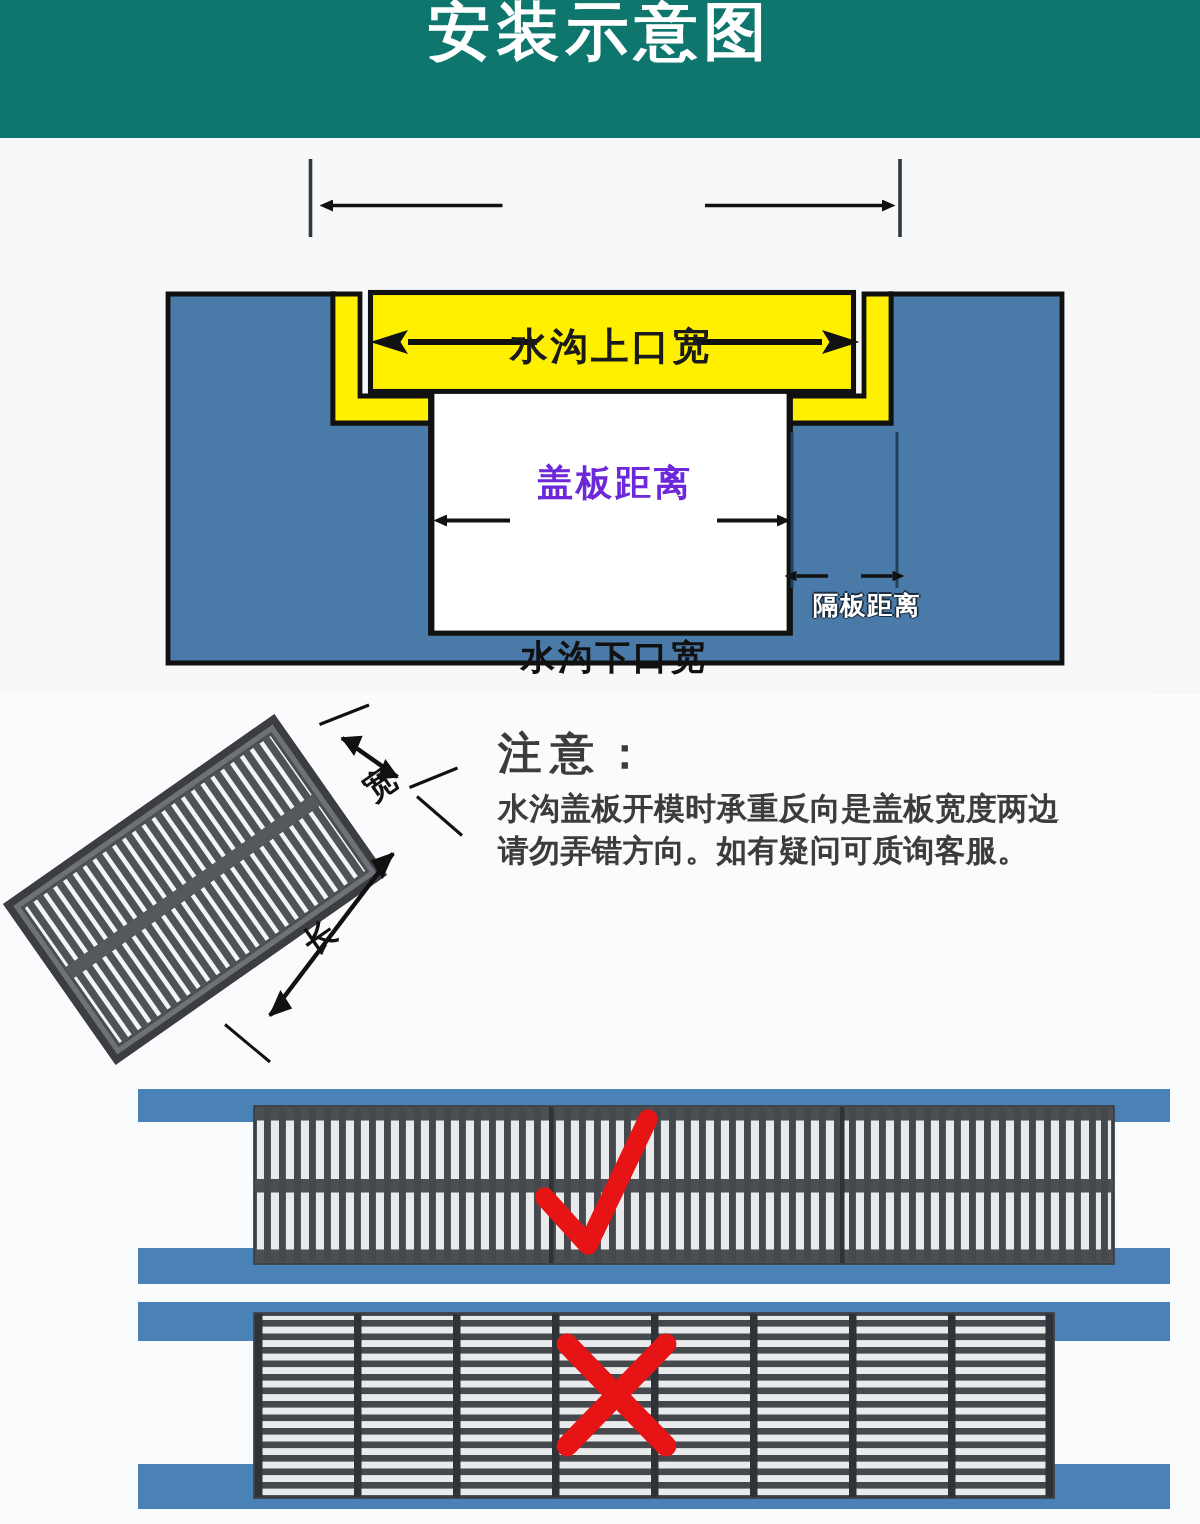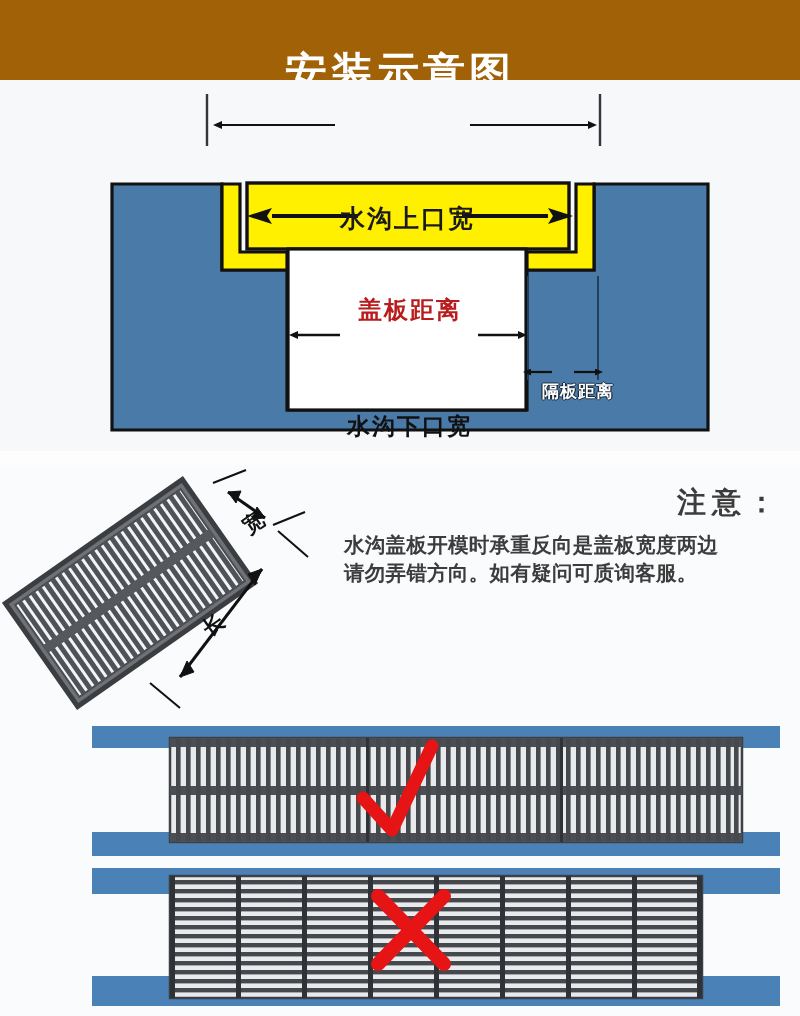--- a/index.html
+++ b/index.html
@@ -8,47 +8,47 @@
     background:#ffffff;
     font-family:"DejaVu Sans","Liberation Sans",sans-serif;
     overflow:hidden;
     position:relative;
   }
   .page{position:relative;width:800px;height:1016px;overflow:hidden;background:#fdfdfd;}
 
   
   .header{
     position:absolute;left:0;top:0;width:800px;height:94px;
-    background:#a16207;
-    display:flex;align-items:flex-end;justify-content:center;
+    background:#0f766e;
+    display:flex;align-items:flex-start;justify-content:center;
   }
   .header-title{
     color:#ffffff;
     font-size:42px;
     font-weight:bold;
     letter-spacing:4px;
     line-height:1;
     font-family:"DejaVu Sans","Liberation Sans",sans-serif;
   }
 
   
-  .sec1{position:absolute;left:0;top:80px;width:768px;height:371px;background:#f6f8fa;font-family:Liberation Serif, serif;}
+  .sec1{position:absolute;left:0;top:92px;width:768px;height:371px;background:#f6f8fa;font-family:Liberation Serif, serif;}
   .sec1 svg{display:block;}
 
   
   .sec2{position:absolute;left:0;top:465px;width:800px;height:255px;background:#fafbfc;}
   .notice{
     position:absolute;left:332px;top:22px;width:450px;
   }
   .notice-title{
     font-size:29px;font-weight:bold;color:#3c3c3c;letter-spacing:6px;
-    margin:0 0 6px 0;line-height:1.1;text-align:right;
+    margin:0 0 6px 0;line-height:1.1;
   }
   .notice-body{
-    font-size:20.5px;color:#3c3c3c;line-height:1.38;margin:12px;
+    font-size:20.5px;color:#3c3c3c;line-height:1.38;margin:0;
     letter-spacing:0.3px;font-weight:bold;
   }
   .notice-body div{white-space:nowrap;}
 
   
   .sec3{position:absolute;left:0;top:720px;width:800px;height:148px;background:#fafbfc;}
   
   .sec4{position:absolute;left:0;top:868px;width:800px;height:148px;background:#fafbfc;}
 
   .lbl-correct{
@@ -146,21 +146,21 @@
       <g>
         <line x1="528" y1="196" x2="528" y2="300" stroke="#20405e" stroke-width="2"></line>
         <line x1="598" y1="196" x2="598" y2="300" stroke="#20405e" stroke-width="2"></line>
         <line x1="531" y1="292" x2="552" y2="292" stroke="#111" stroke-width="2.2" marker-start="url(#arrLs)"></line>
         <line x1="574" y1="292" x2="595" y2="292" stroke="#111" stroke-width="2.2" marker-end="url(#arrRs)"></line>
       </g>
     </svg>
 
     <div style="position:absolute;left:340px;top:122px;font-size:25px;font-weight:bold;color:#1a1a1a;letter-spacing:2px;">水沟上口宽</div>
 
-    <div style="position:absolute;left:358px;top:214px;font-size:24px;font-weight:bold;color:#b91c1c;letter-spacing:2px;">盖板距离</div>
+    <div style="position:absolute;left:358px;top:214px;font-size:24px;font-weight:bold;color:#6d28d9;letter-spacing:2px;">盖板距离</div>
 
     <div style="position:absolute;left:347px;top:331px;font-size:23px;font-weight:bold;color:#111;letter-spacing:2px;">水沟下口宽</div>
 
     <div style="position:absolute;left:518px;top:300px;font-size:17px;font-weight:bold;color:#ffffff;letter-spacing:1px;
                 text-shadow:-1.2px 0 #1a2c3d,0 1.2px #1a2c3d,1.2px 0 #1a2c3d,0 -1.2px #1a2c3d;margin-left:24px;">隔板距离</div>
   </div>
 
   <div class="sec2">
     <svg width="330" height="255" viewBox="0 0 330 255" style="position:absolute;left:0;top:0;">
       <rect x="0" y="0" width="330" height="255" fill="#fafbfc"></rect>

